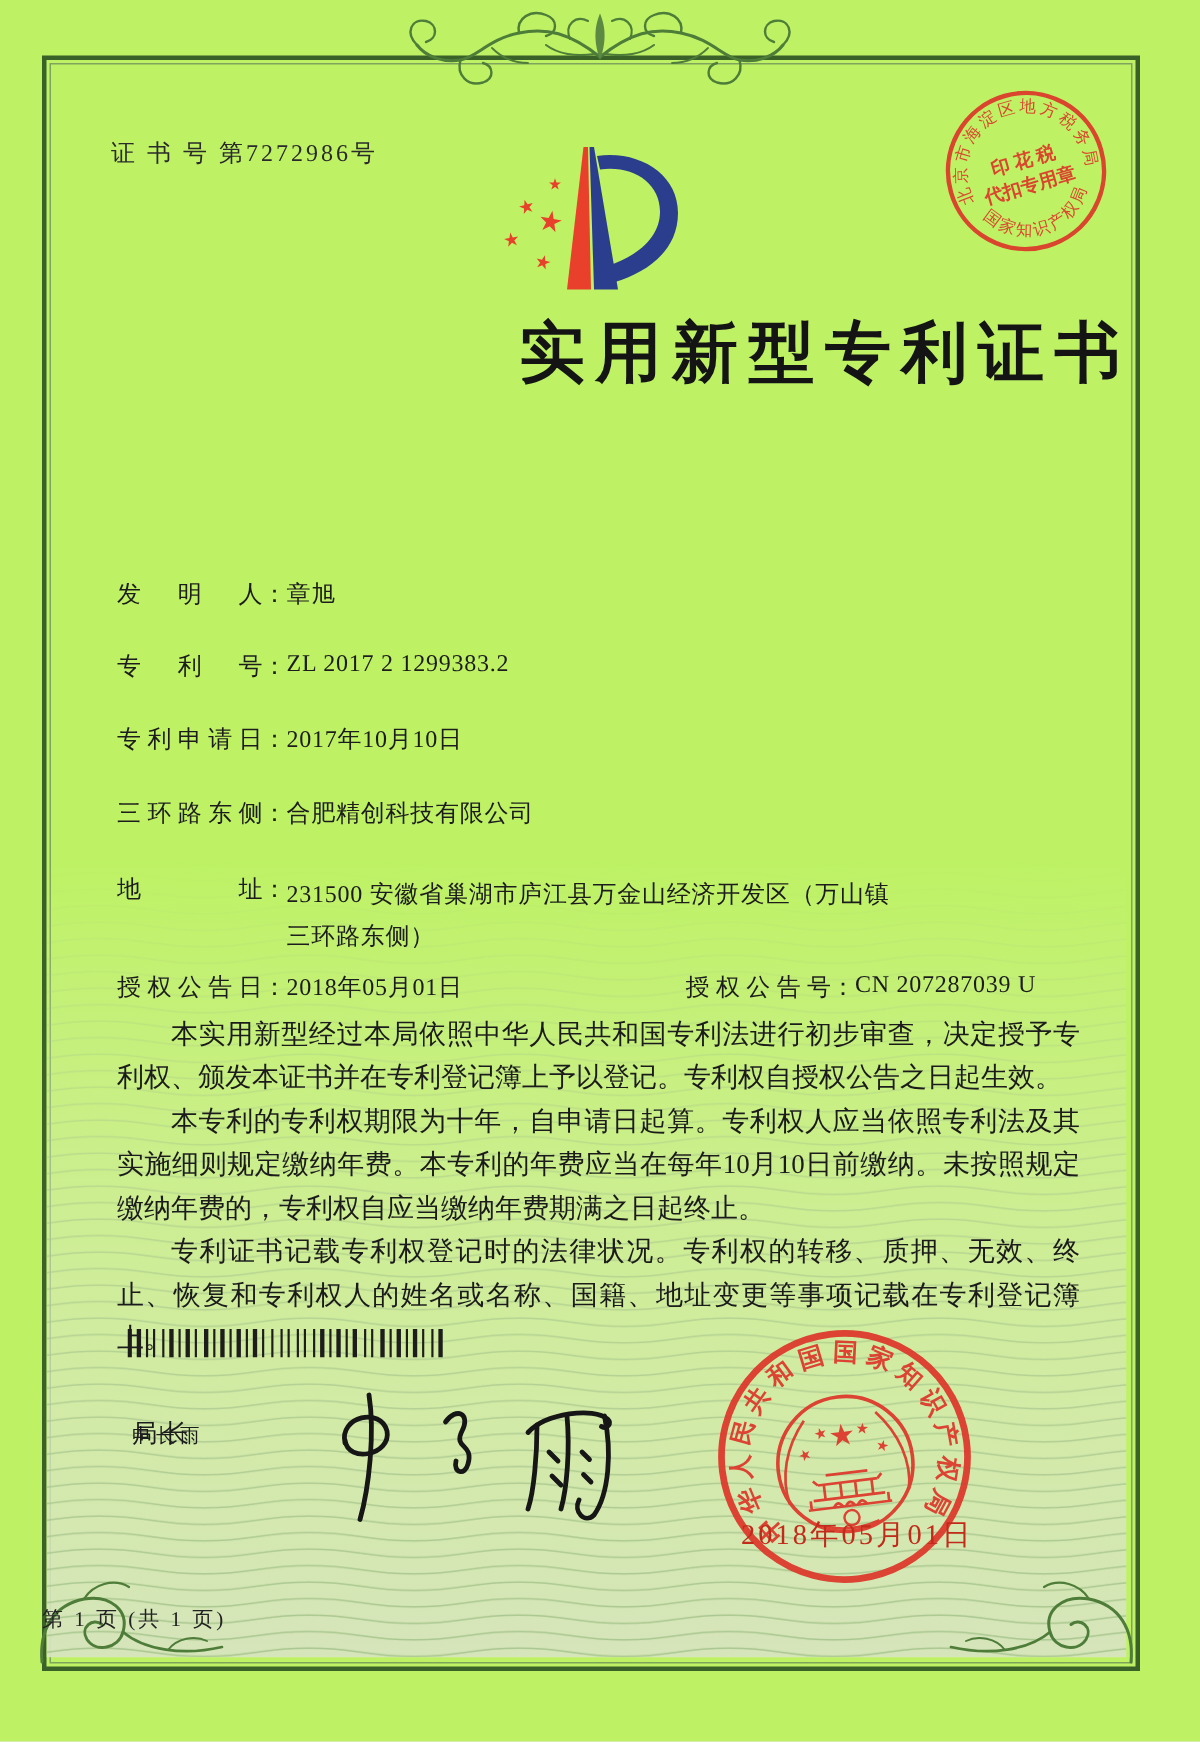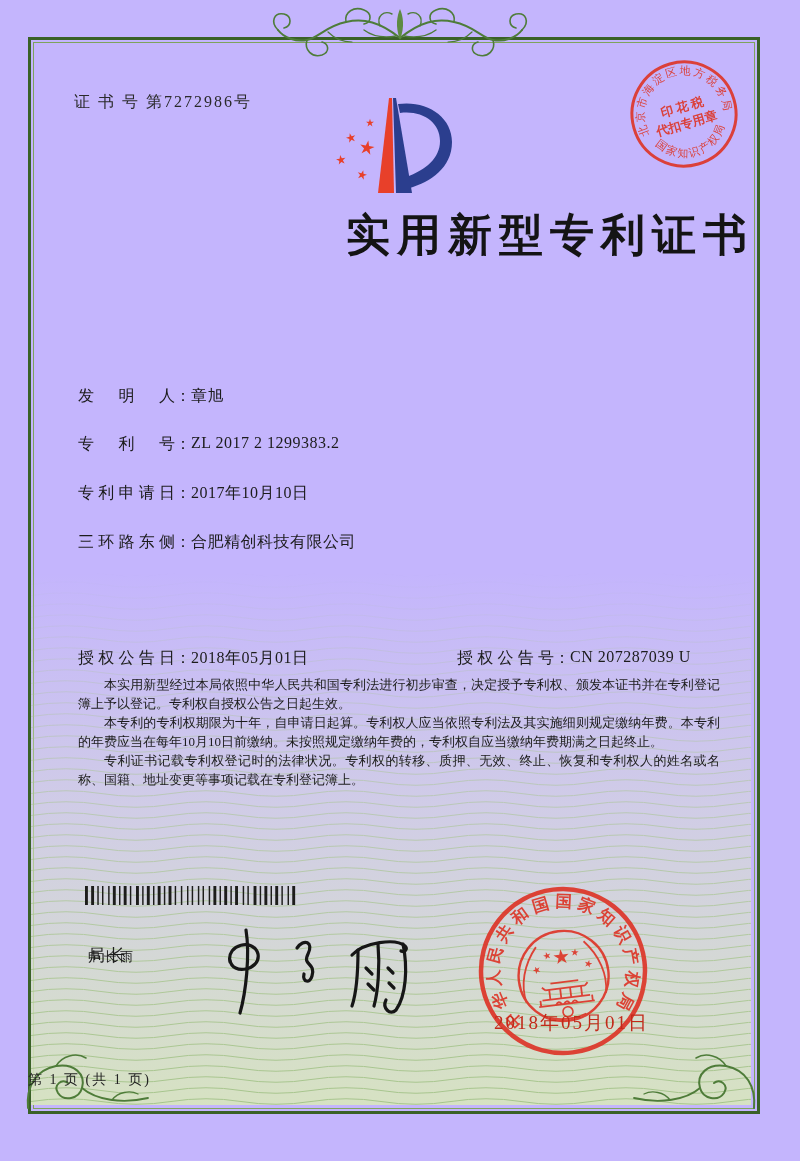--- a/index.html
+++ b/index.html
@@ -1,33 +1,33 @@
 <!DOCTYPE html>
 <html><head>
 <meta charset="utf-8">
 <style>
   html,body{margin:0;padding:0;background:#e9e7e0;}
-  .page{position:relative;width:800px;height:1161px;background:#c4b5fd;overflow:hidden;
+  .page{position:relative;width:800px;height:1161px;background:#bef264;overflow:hidden;
         font-family:"Liberation Serif","DejaVu Serif",serif;color:#1c1c1c;}
   .frame{position:absolute;left:28px;top:37px;width:726px;height:1071px;border:3px solid #3a6127;}
   .frame-inner{position:absolute;inset:2px;border:1px solid #7ea35c;}
   .guilloche{position:absolute;left:31px;top:40px;width:720px;height:1065px;}
   .orn{position:absolute;}
   .cert-no{position:absolute;left:74px;top:92px;font-size:16px;letter-spacing:2px;color:#2a2a2a;}
   .logo{position:absolute;left:330px;top:92px;width:130px;height:112px;}
   .stamp-tax{position:absolute;left:628px;top:58px;width:112px;height:112px;transform:rotate(-16deg);opacity:.92;}
   .title{position:absolute;left:28px;top:206px;width:726px;text-align:right;
          font-size:44px;font-weight:bold;letter-spacing:7px;color:#141414;}
   .row{position:absolute;left:78px;font-size:16px;white-space:nowrap;}
   .row .lbl{display:inline-block;width:97px;text-align:justify;text-align-last:justify;vertical-align:top;}
   .row .colon{display:inline-block;width:16px;vertical-align:top;}
   .row .val{display:inline-block;letter-spacing:.5px;vertical-align:top;}
   .val.multiline{white-space:pre-line;line-height:28px;}
   .row2col .right{position:absolute;left:379px;top:0;white-space:nowrap;}
-  .paras{position:absolute;left:78px;top:675px;width:642px;font-size:13px;line-height:19px;
+  .paras{position:absolute;left:78px;top:675px;width:642px;font-size:18px;line-height:29px;
          text-align:justify;color:#1b1b1b;}
   .paras p{margin:0;text-indent:2em;}
   .barcode{position:absolute;left:85px;top:886px;width:212px;height:19px;}
   .barcode rect{fill:#1d1d1b;}
   .sig-title{position:absolute;left:88px;top:944px;font-size:17px;letter-spacing:4px;}
   .sig-name{position:absolute;left:88px;top:948px;font-size:13px;letter-spacing:3px;}
   .signature{position:absolute;left:200px;top:910px;width:220px;height:115px;}
   .seal-big{position:absolute;left:474px;top:882px;width:178px;height:178px;transform:rotate(-7deg);opacity:.93;}
   .seal-date{position:absolute;left:494px;top:1010px;font-size:19px;letter-spacing:2px;color:#c22a1a;}
   .footer{position:absolute;left:28px;top:1071px;width:726px;text-align:left;font-size:14px;letter-spacing:2px;color:#222;}
@@ -140,20 +140,24 @@
     <span class="lbl">发明人</span><span class="colon">：</span><span class="val">章旭</span>
   </div>
   <div class="row" style="top:434px">
     <span class="lbl">专利号</span><span class="colon">：</span><span class="val">ZL 2017 2 1299383.2</span>
   </div>
   <div class="row" style="top:483px">
     <span class="lbl">专利申请日</span><span class="colon">：</span><span class="val">2017年10月10日</span>
   </div>
   <div class="row" style="top:532px">
     <span class="lbl">三环路东侧</span><span class="colon">：</span><span class="val">合肥精创科技有限公司</span>
+  </div>
+  <div class="row" style="top:583px">
+    <span class="lbl">地址</span><span class="colon">：</span><span class="val multiline">231500 安徽省巢湖市庐江县万金山经济开发区（万山镇
+三环路东侧）</span>
   </div>
   <div class="row row2col" style="top:648px">
     <span class="lbl">授权公告日</span><span class="colon">：</span><span class="val">2018年05月01日</span>
     <span class="right">
       <span class="lbl">授权公告号</span><span class="colon">：</span><span class="val">CN 207287039 U</span>
     </span>
   </div>
 
   <div class="paras">
     <p>本实用新型经过本局依照中华人民共和国专利法进行初步审查，决定授予专利权、颁发本证书并在专利登记簿上予以登记。专利权自授权公告之日起生效。</p>

